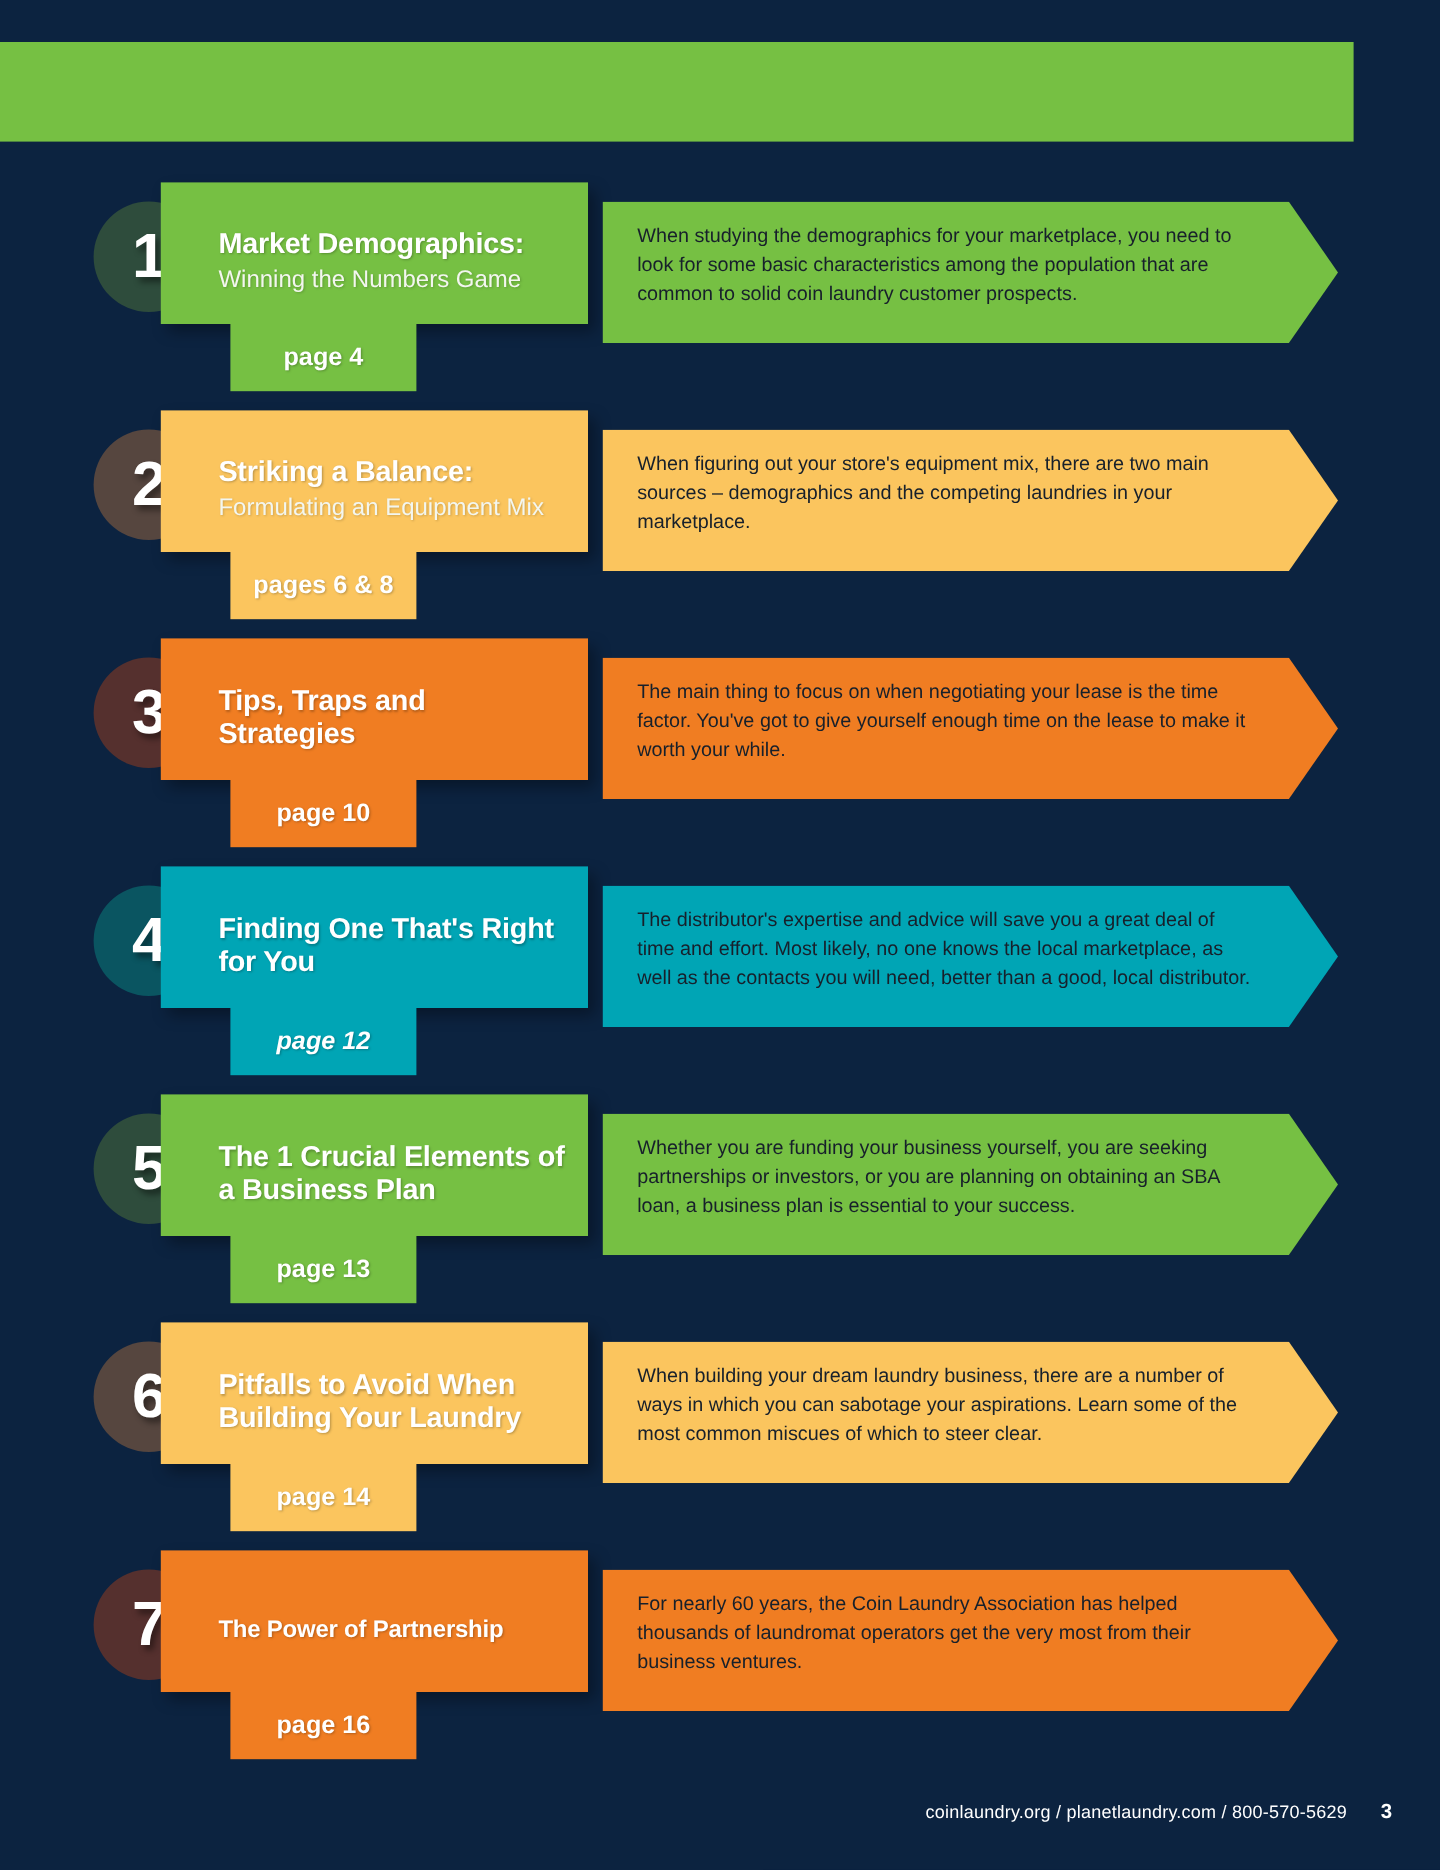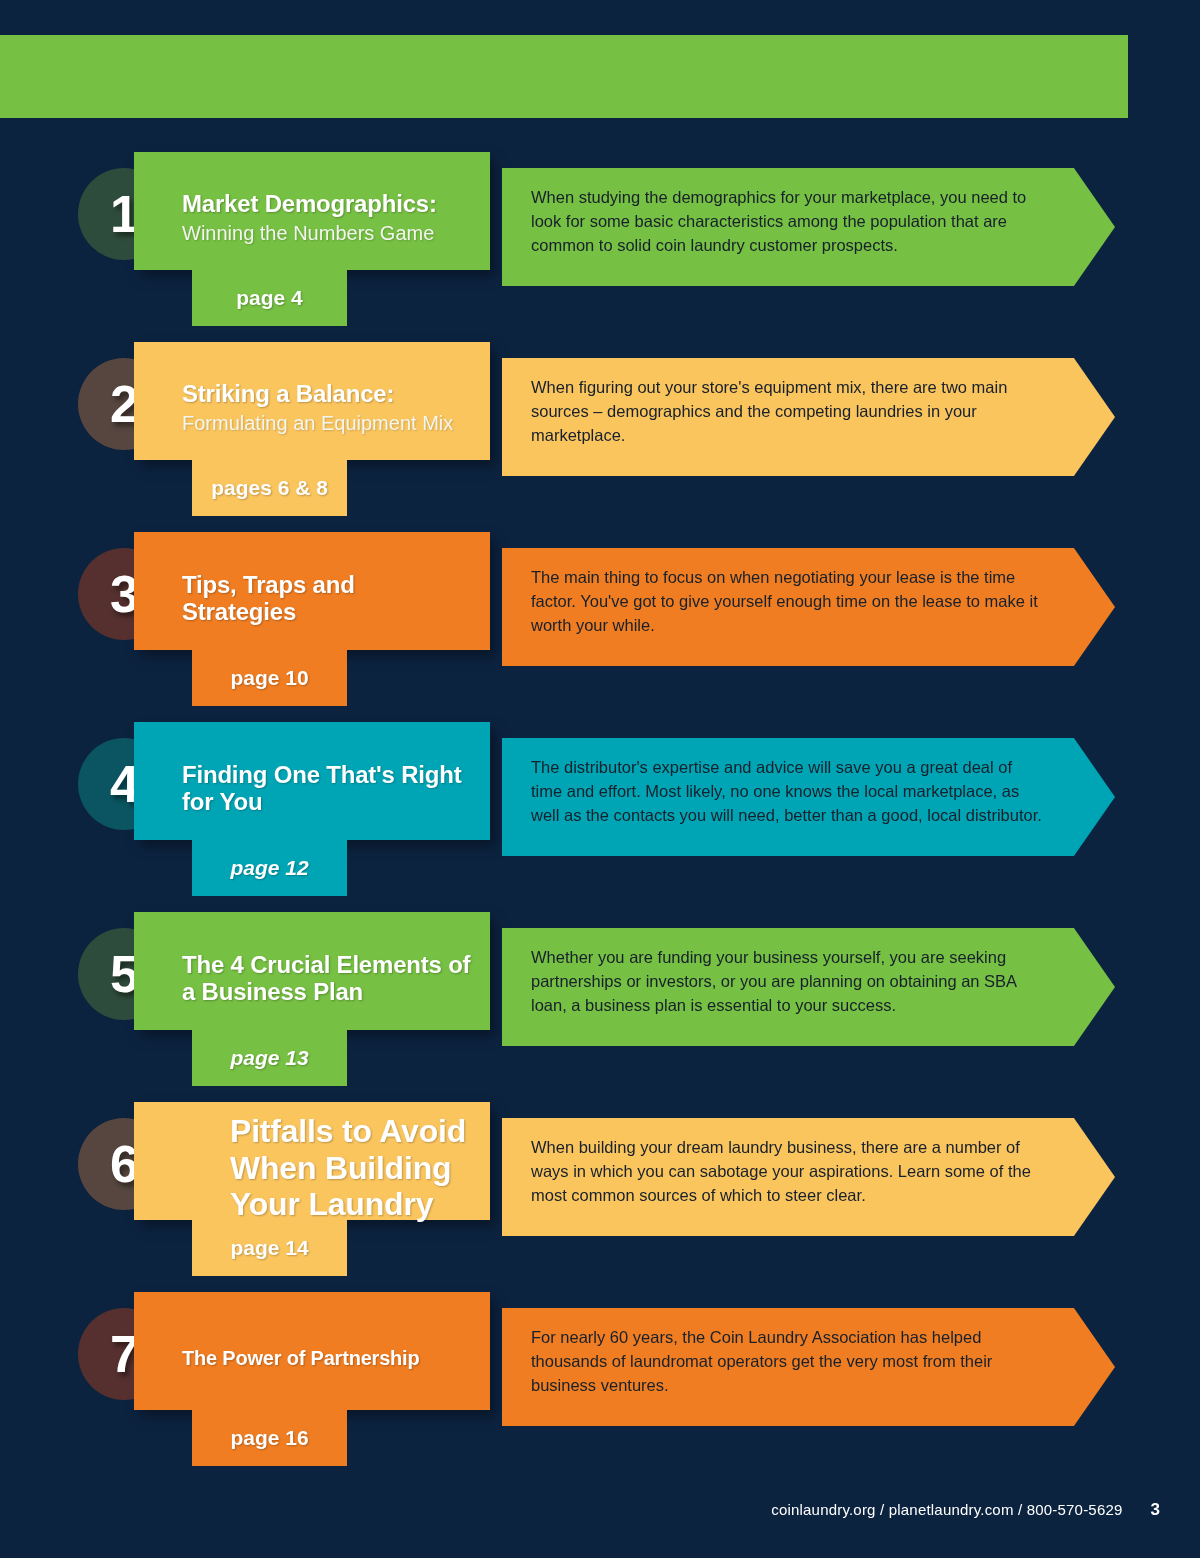--- a/index.html
+++ b/index.html
@@ -192,47 +192,47 @@
     </div>
   </div>
 
   <div class="row" style="top: 912px;">
     <div class="row-inner">
       <div class="blockshadow"></div>
       <div class="num-circle" style="background: rgb(46, 76, 60);">
         <span class="num">5</span>
       </div>
       <div class="title-block" style="background: rgb(118, 192, 67);">
-        <div class="t-main" style="font-size: 24px;">The 4 Crucial Elements of a Business Plan</div>
-
-      </div>
-      <div class="page-tab" style="background: rgb(118, 192, 67); font-style: italic;">
+        <div class="t-main" style="font-size: 24px;">The 1 Crucial Elements of a Business Plan</div>
+
+      </div>
+      <div class="page-tab" style="background: rgb(118, 192, 67);">
         <span>page 13</span>
       </div>
       <div class="desc-arrow" style="background: rgb(118, 192, 67);">
         <p>Whether you are funding your business yourself, you are seeking partnerships or investors, or you are planning on obtaining an SBA loan, a business plan is essential to your success.</p>
       </div>
     </div>
   </div>
 
   <div class="row" style="top: 1102px;">
     <div class="row-inner">
       <div class="blockshadow"></div>
       <div class="num-circle" style="background: rgb(86, 70, 63);">
         <span class="num">6</span>
       </div>
       <div class="title-block" style="background: rgb(251, 197, 94);">
-        <div class="t-main" style="font-size: 32px; margin-left: 48px;">Pitfalls to Avoid When Building Your Laundry</div>
+        <div class="t-main" style="font-size: 24px;">Pitfalls to Avoid When Building Your Laundry</div>
 
       </div>
       <div class="page-tab" style="background: rgb(251, 197, 94);">
         <span>page 14</span>
       </div>
       <div class="desc-arrow" style="background: rgb(251, 197, 94);">
-        <p>When building your dream laundry business, there are a number of ways in which you can sabotage your aspirations. Learn some of the most common sources of which to steer clear.</p>
+        <p>When building your dream laundry business, there are a number of ways in which you can sabotage your aspirations. Learn some of the most common miscues of which to steer clear.</p>
       </div>
     </div>
   </div>
 
   <div class="row" style="top: 1292px;">
     <div class="row-inner">
       <div class="blockshadow"></div>
       <div class="num-circle" style="background: rgb(85, 48, 46);">
         <span class="num">7</span>
       </div>

